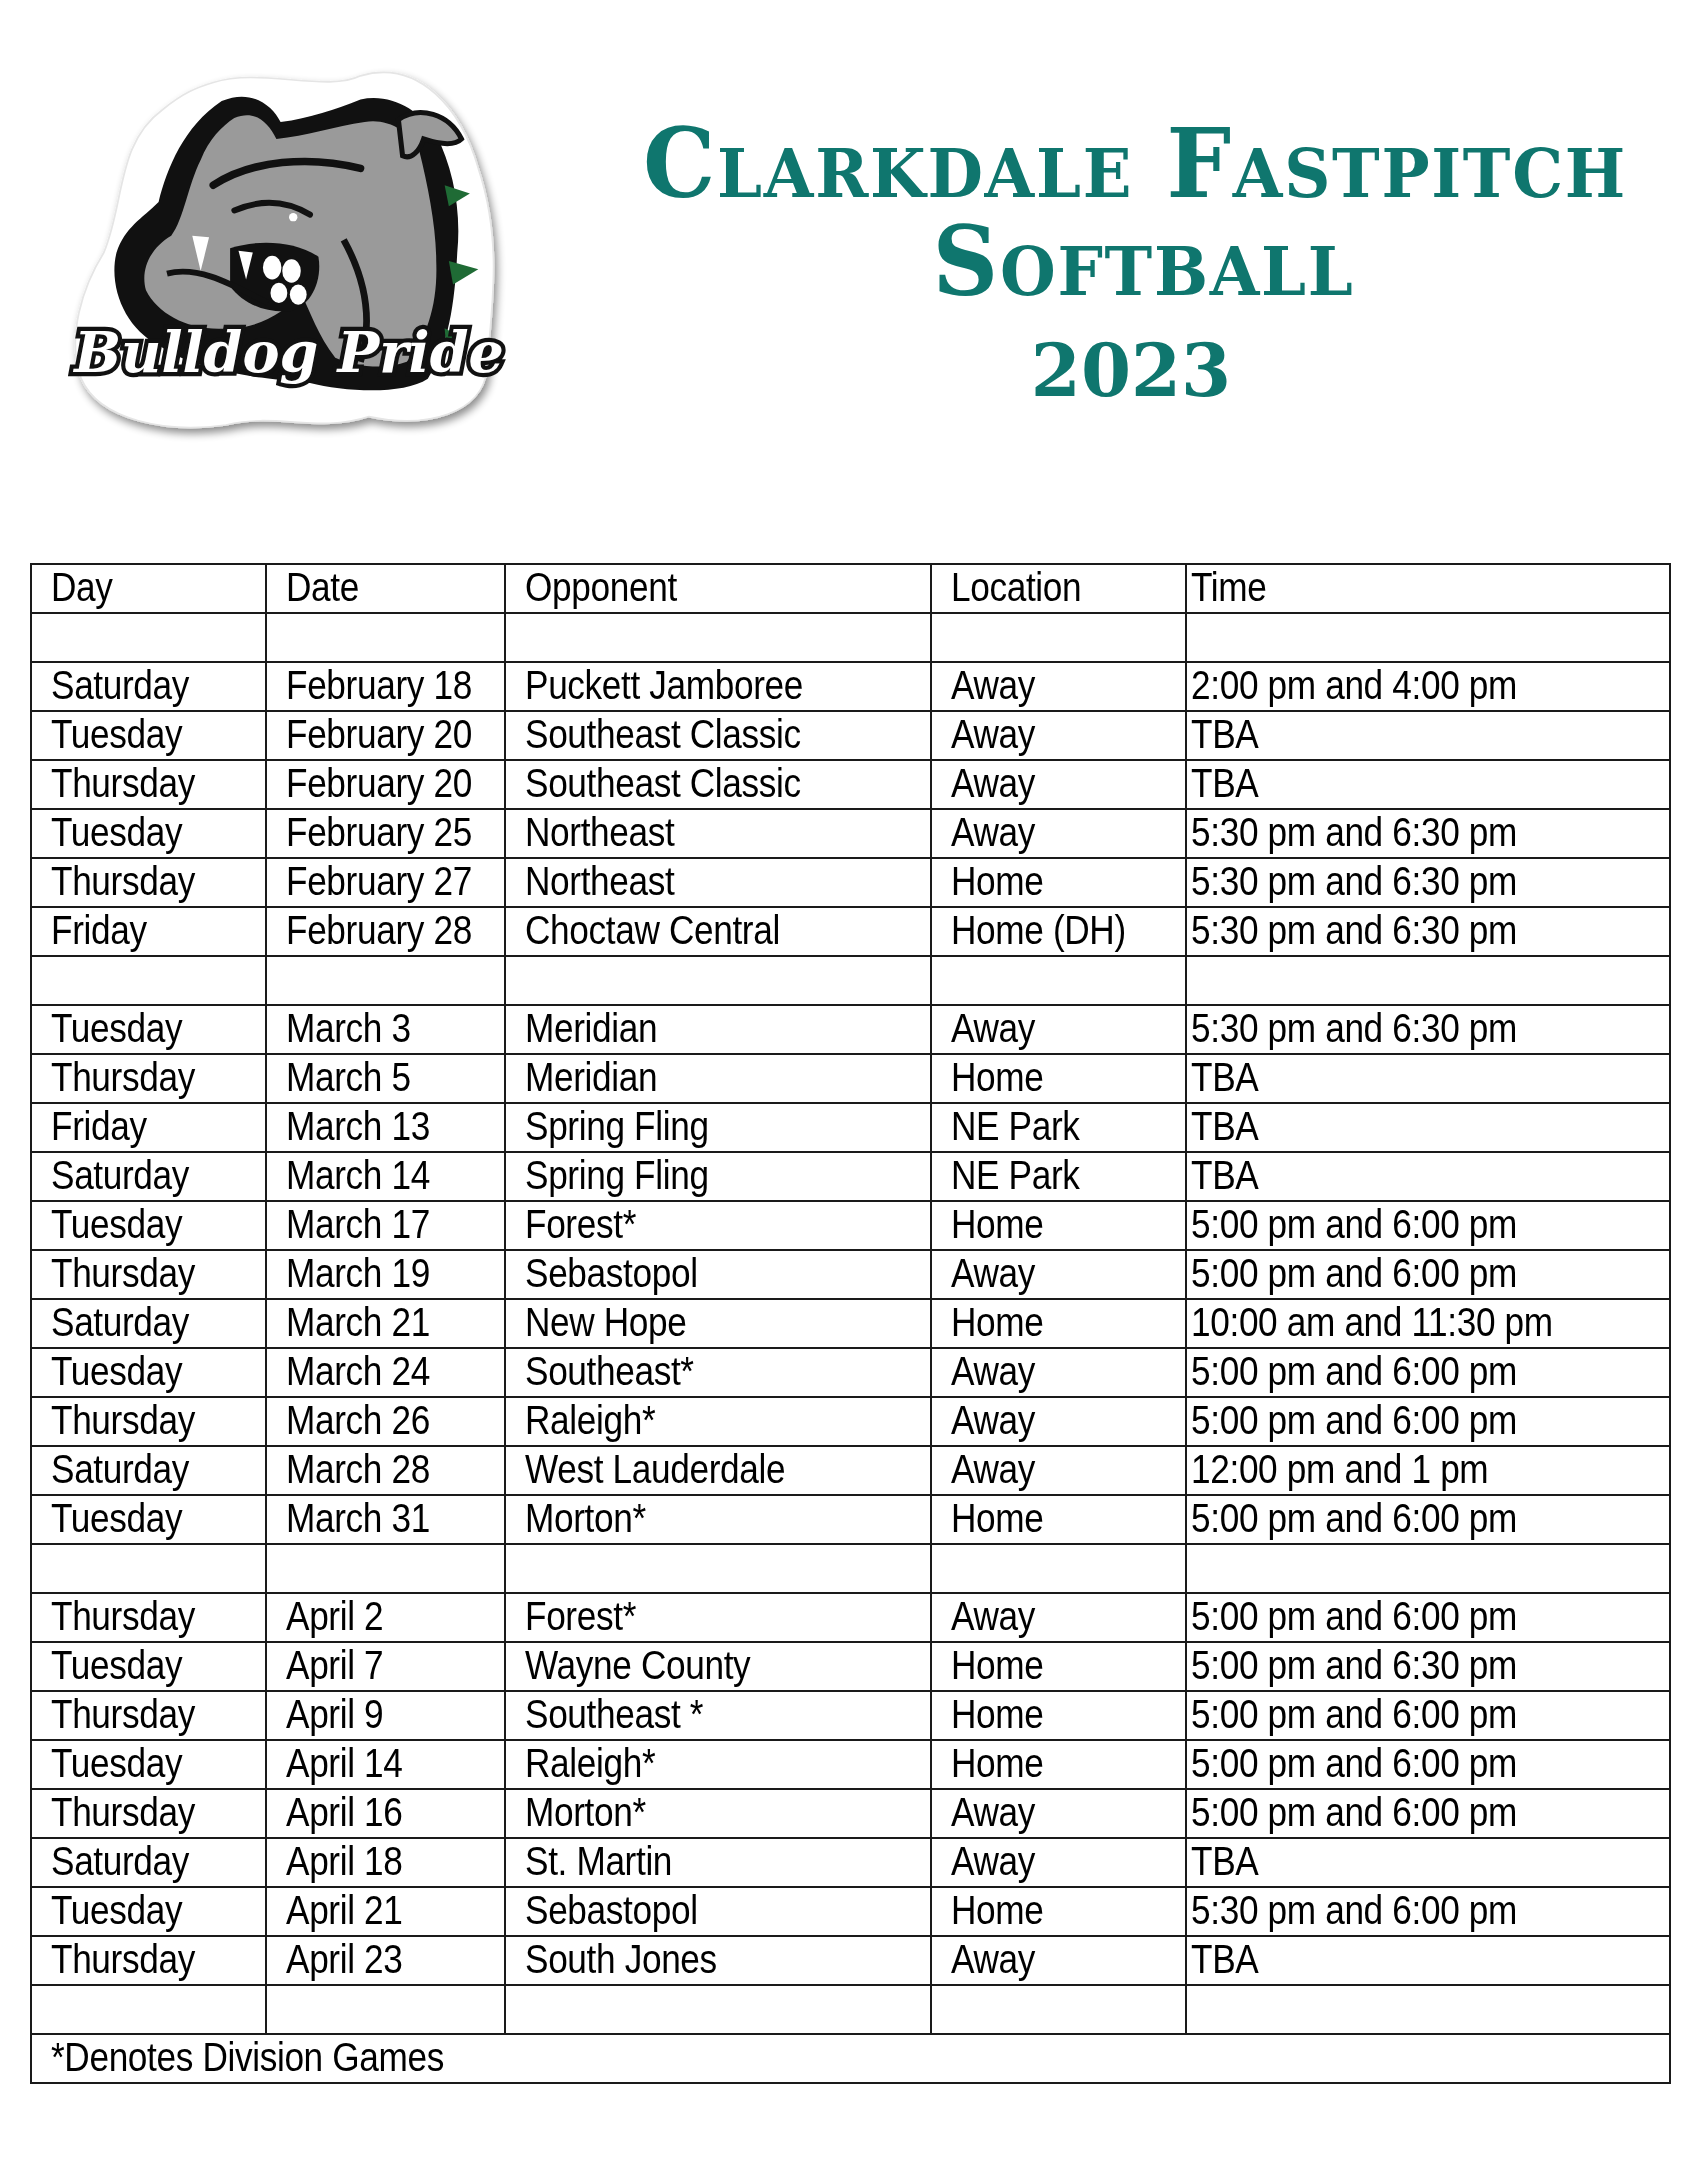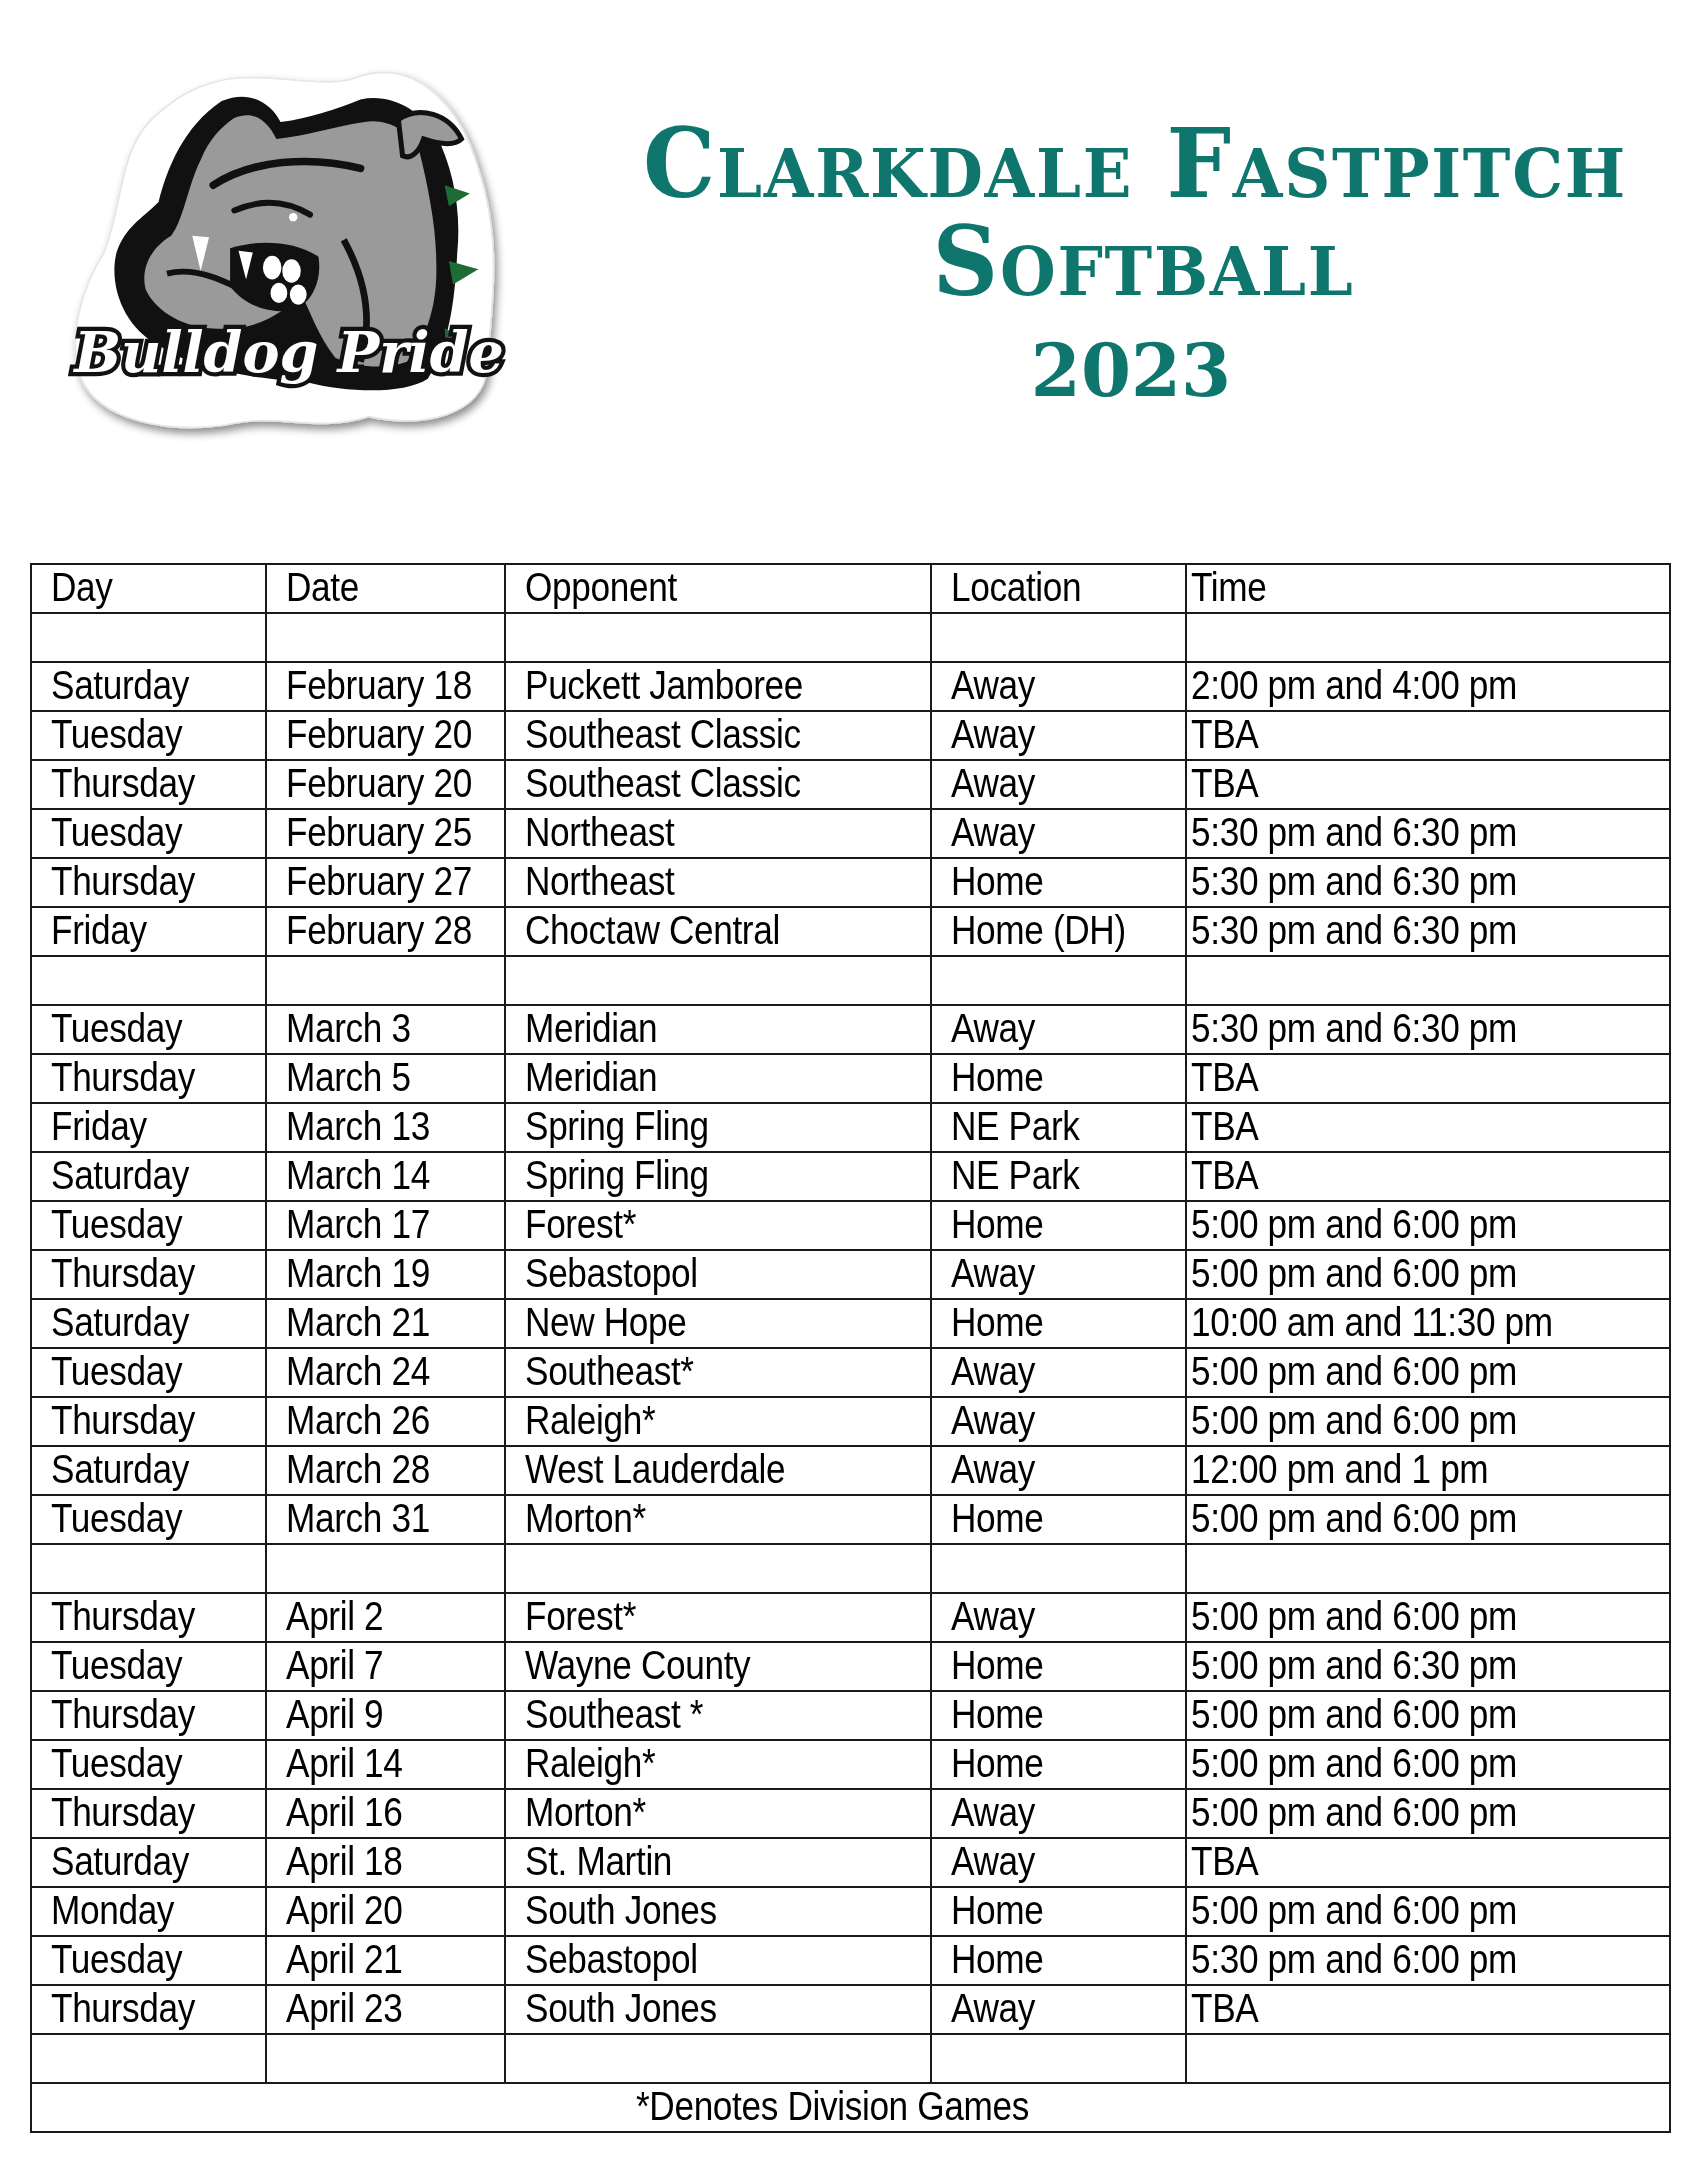--- a/index.html
+++ b/index.html
@@ -81,21 +81,20 @@
     padding-bottom: 1.7px;
     white-space: nowrap;
     overflow: hidden;
     letter-spacing: -0.4px;
     transform-origin: left;
   }
   .schedule td.time, .schedule th.time { padding-left: 4px; }
   .schedule tr.blank td { height: 49px; }
   .schedule tr.footer td {
     height: 49px;
-    text-align: center;
   }
   .schedule .cond {
     display: inline-block;
     transform: scaleX(0.88);
     transform-origin: left;
   }
 </style>
 </head>
 <body>
 
@@ -361,27 +360,20 @@
         <td class="time"><span class="cond">5:00 pm and 6:00 pm</span></td>
       </tr>
       <tr>
         <td><span class="cond">Saturday</span></td>
         <td><span class="cond">April 18</span></td>
         <td><span class="cond">St. Martin</span></td>
         <td><span class="cond">Away</span></td>
         <td class="time"><span class="cond">TBA</span></td>
       </tr>
       <tr>
-        <td><span class="cond">Monday</span></td>
-        <td><span class="cond">April 20</span></td>
-        <td><span class="cond">South Jones</span></td>
-        <td><span class="cond">Home</span></td>
-        <td class="time"><span class="cond">5:00 pm and 6:00 pm</span></td>
-      </tr>
-      <tr>
         <td><span class="cond">Tuesday</span></td>
         <td><span class="cond">April 21</span></td>
         <td><span class="cond">Sebastopol</span></td>
         <td><span class="cond">Home</span></td>
         <td class="time"><span class="cond">5:30 pm and 6:00 pm</span></td>
       </tr>
       <tr>
         <td><span class="cond">Thursday</span></td>
         <td><span class="cond">April 23</span></td>
         <td><span class="cond">South Jones</span></td>

